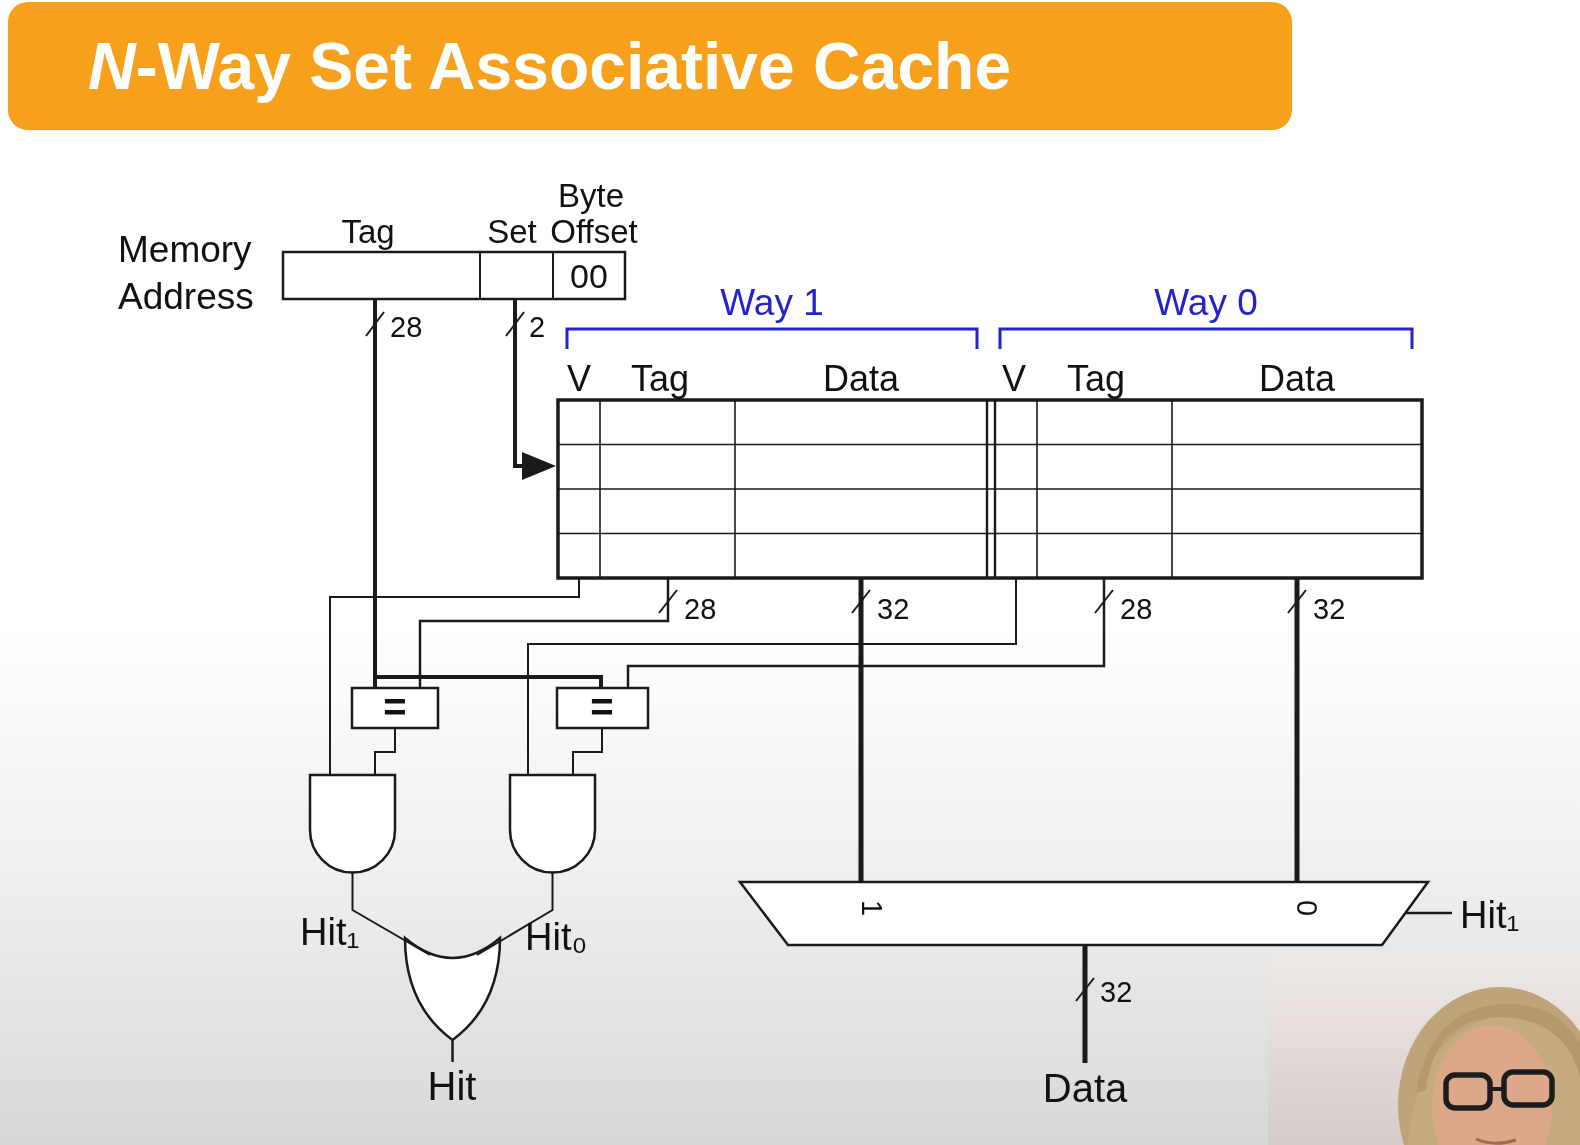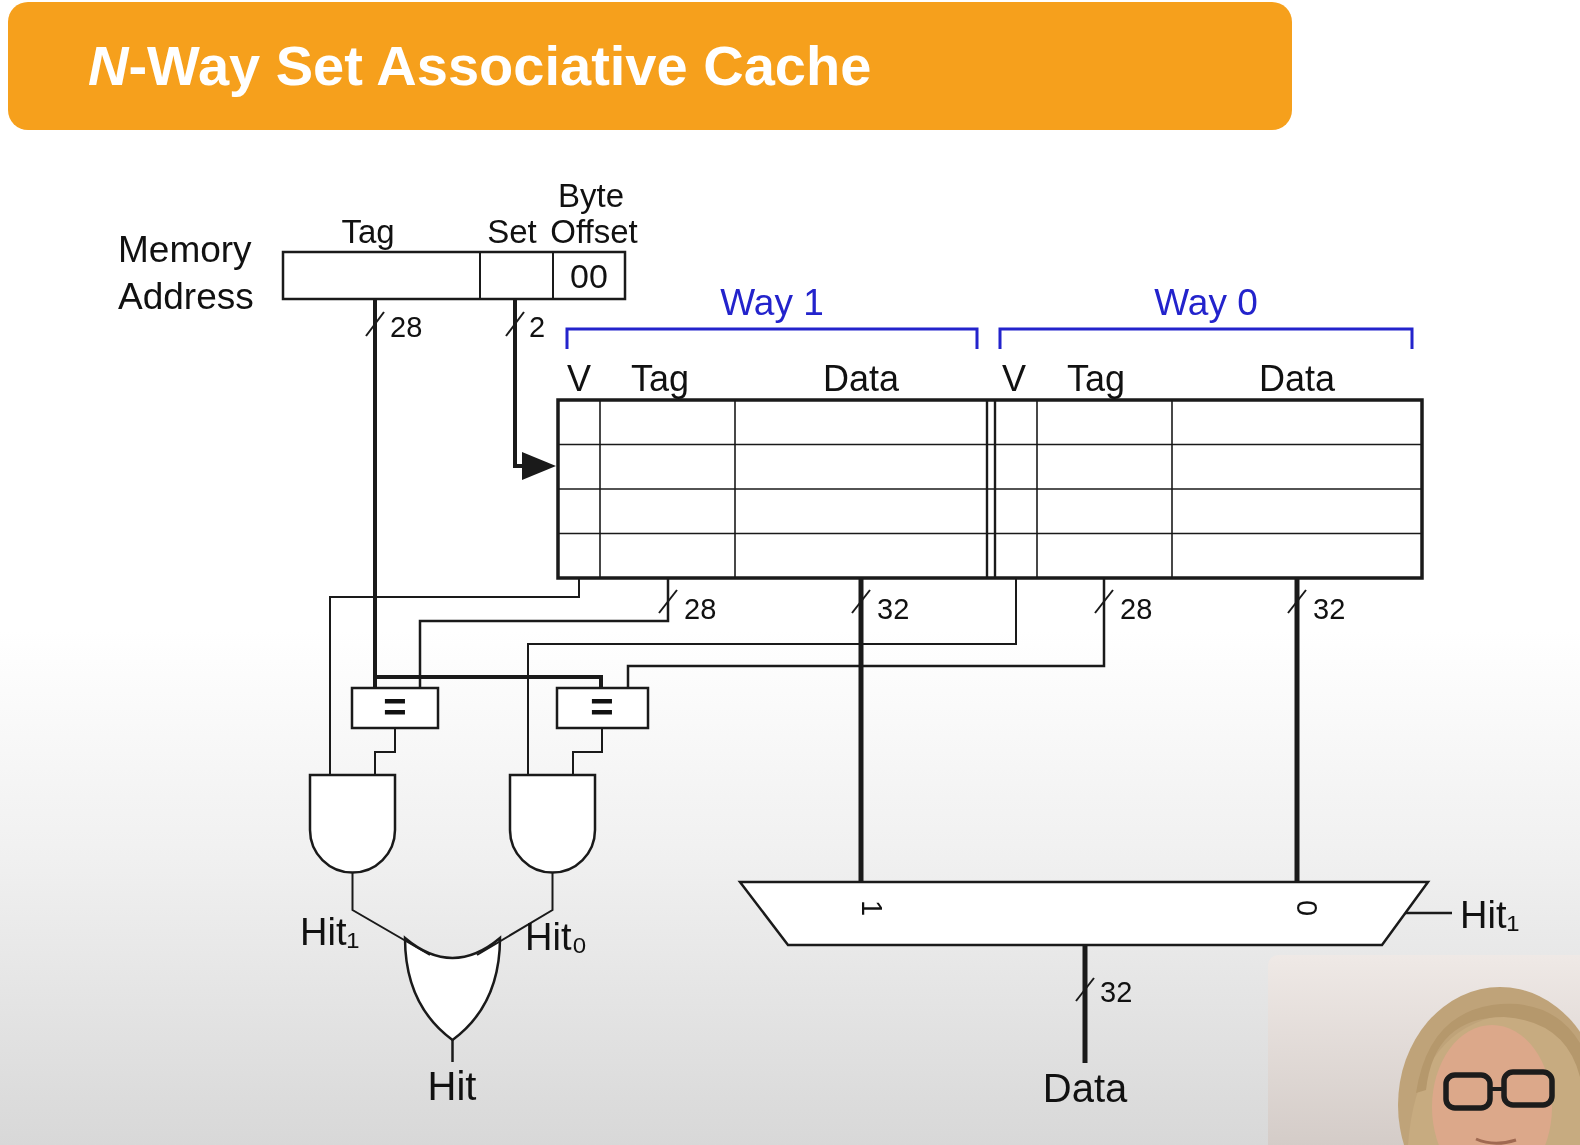--- a/index.html
+++ b/index.html
@@ -7,21 +7,21 @@
     position:relative;width:1580px;height:1145px;overflow:hidden;
     background:linear-gradient(180deg,#ffffff 0%,#ffffff 55%,#f0f0f0 75%,#d8d8d8 100%);
     font-family:"Liberation Sans","DejaVu Sans",sans-serif;
   }
   .header{
     position:absolute;top:2px;left:8px;width:1284px;height:128px;
     border-radius:20px;display:flex;align-items:center;
     padding-left:80px;box-sizing:border-box;background:#F6A01C;
   }
   .header h1{
-    margin:0;color:#ffffff;font-size:56px;font-weight:600;line-height:1;
+    margin:0;color:#ffffff;font-size:66px;font-weight:600;line-height:1;
     font-family:"Liberation Sans","DejaVu Sans",sans-serif;white-space:nowrap;
   }
   .header h1 .it{font-style:italic;}
   .diagram{position:absolute;left:0;top:0;width:1580px;height:1145px;}
   text{font-family:"Liberation Sans","DejaVu Sans",sans-serif;}
   .fs29{font-size:29px}.fs33{font-size:33px}.fs34{font-size:34px}
   .fs36{font-size:36px}.fs37{font-size:37px}.fs38{font-size:38px}
   .fs40{font-size:40px}.bold{font-weight:bold}
   .webcam{
     position:absolute;right:0;bottom:0;width:312px;height:190px;

